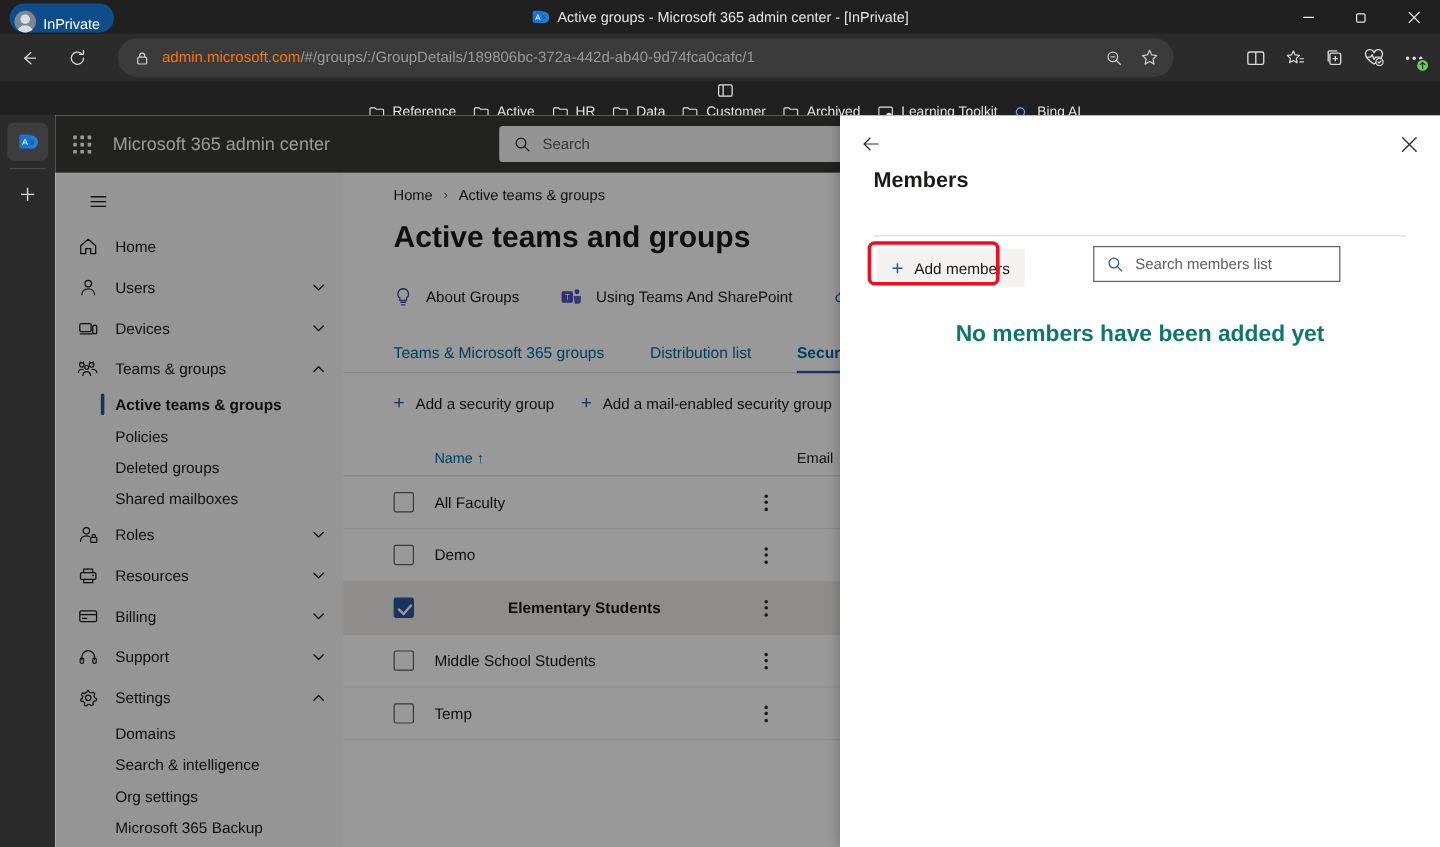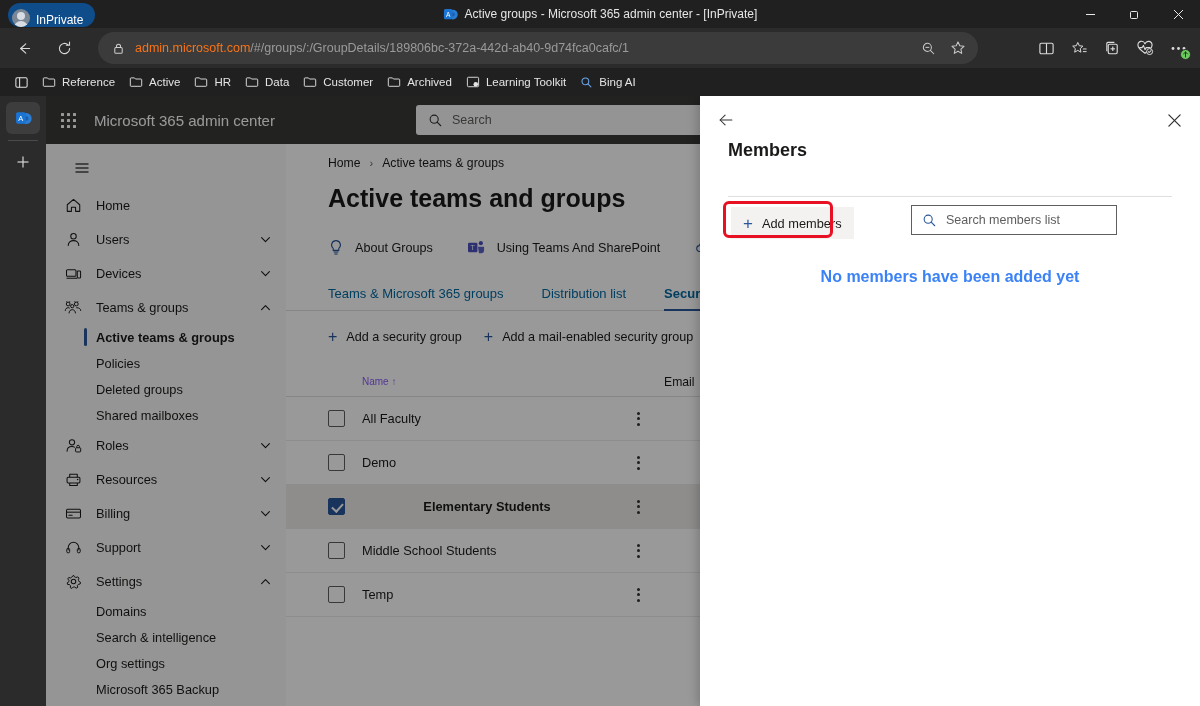--- a/index.html
+++ b/index.html
@@ -78,21 +78,21 @@
     width: 32px; height: 32px; border-radius: 5px; position: relative;
     display: flex; align-items: center; justify-content: center; color: #dcdcdc;
   }
   .tb-dot-badge {
     position: absolute; right: 3px; bottom: 4px; width: 11px; height: 11px;
     border-radius: 50%; background: #6ccb5f; border: 1px solid #2b2b2b;
   }
 
   .bookmarks-bar {
     position: absolute; left: 0; top: 68px; width: 1200px; height: 28px;
-    background: #202020; display: flex; align-items: center; padding-left: 8px;
+    background: #202020; display: flex; align-items: center; padding-left: 8px; flex-direction: column;
   }
   .bm {
     display: flex; align-items: center; gap: 6px; height: 22px;
     padding: 0 7px; border-radius: 4px; color: #e4e4e4; font-size: 11.5px;
     white-space: nowrap;
   }
   .bm.first { padding: 0 6px; }
 
   
   .tabstrip {
@@ -211,21 +211,21 @@
   .cmdbar { display: flex; align-items: center; gap: 22px; padding: 18px 0 0 42px; }
   .cmd { display: flex; align-items: center; gap: 9px; font-size: 12.6px; color: #1b1a19; white-space: nowrap; }
   .cmd-plus { color: #2b579a; font-size: 16px; line-height: 1; }
 
   .grid { margin-top: 22px; }
   .grid-head {
     display: flex; align-items: center; height: 30px;
     padding-left: 42px; border-bottom: 1px solid #e1dfdd;
   }
   .col-check { width: 34px; flex: 0 0 34px; }
-  .col-name { width: 250px; flex: 0 0 250px; font-size: 10px; color: #8b5cf6; }
+  .col-name { width: 250px; flex: 0 0 250px; font-size: 12px; color: #0369a1; }
   .col-menu { width: 52px; flex: 0 0 52px; }
   .col-email { width: 160px; flex: 0 0 160px; font-size: 12.2px; color: #1b1a19; }
   .grid-row {
     display: flex; align-items: center; height: 44px;
     padding-left: 42px; border-bottom: 1px solid #edebe9;
   }
   .grid-row.selected { background: #edebe9; }
   .grid-row .col-name { font-size: 12.8px; color: #1b1a19; }
   .grid-row.selected .col-name { font-weight: bold; text-align: center; }
   .cbox {
@@ -287,21 +287,21 @@
     display: flex; align-items: center; padding-left: 10px;
   }
   .panel-search input {
     border: 0; outline: 0; background: transparent; font-size: 12.5px; color: #323130;
     margin-left: 9px; width: 150px; font-family: "Liberation Sans", sans-serif;
   }
   .panel-search input::placeholder { color: #605e5c; }
   .empty-state {
     position: absolute; left: 0; right: 0; top: 172px; text-align: center;
   }
-  .empty-title { font-size: 16px; font-weight: bold; color: #3b82f6; }
+  .empty-title { font-size: 19px; font-weight: bold; color: #0f766e; }
   .empty-sub { font-size: 12.8px; color: #323130; margin-top: 11px; }
 
   svg { display: block; }
 </style>
 </head>
 <body>
 
 <div class="app">
 
   <div class="browser-titlebar">

